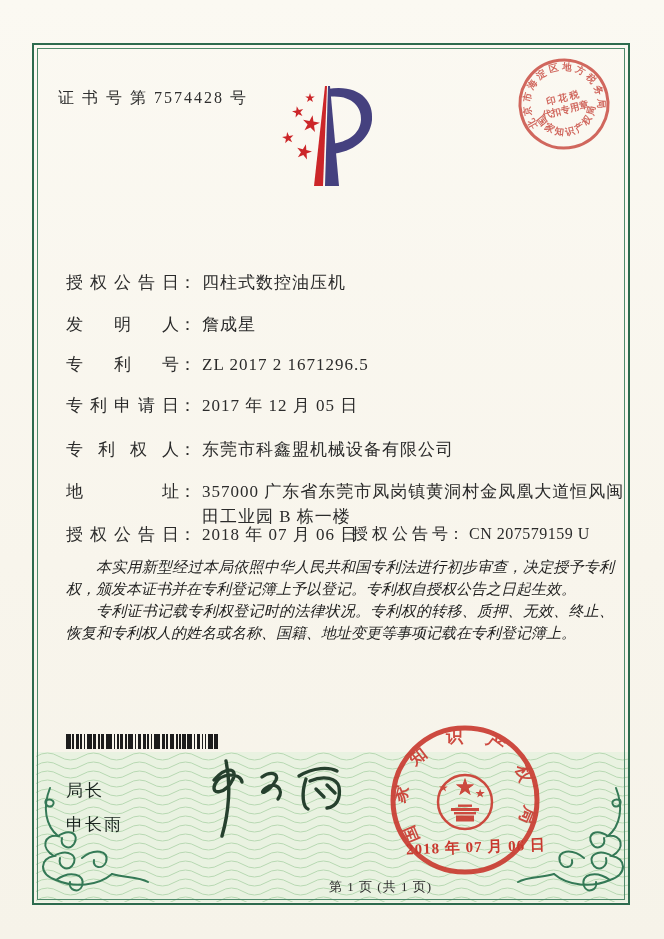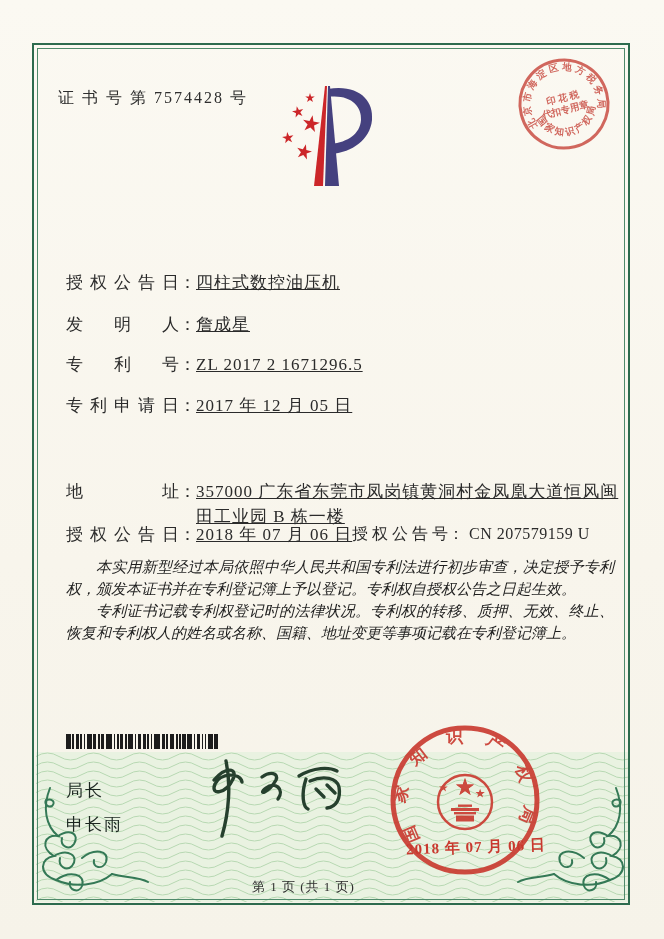--- a/index.html
+++ b/index.html
@@ -23,21 +23,21 @@
   }
   .logo{position:absolute;left:270px;top:82px;z-index:3;}
   .title{
     position:absolute;left:0;top:184px;width:664px;text-align:center;
     font-size:34px;font-weight:bold;letter-spacing:9px;color:#1f2a26;z-index:3;
   }
   
   .field{position:absolute;left:66px;font-size:17px;line-height:25px;z-index:3;white-space:nowrap;}
   .field .lab{display:inline-block;width:113px;text-align:justify;text-align-last:justify;vertical-align:top;}
   .field .colon{display:inline-block;vertical-align:top;}
-  .field .val{display:inline-block;vertical-align:top;letter-spacing:1px;text-decoration:underline;}
+  .field .val{display:inline-block;margin-left:6px;vertical-align:top;letter-spacing:1px;}
   .field .val.wrap{white-space:normal;width:432px;}
   .field-right{position:absolute;left:352px;font-size:16px;z-index:3;white-space:nowrap;}
   .field-right .val{margin-left:5px;letter-spacing:0.5px;}
   
   .body-text{
     position:absolute;left:66px;top:556px;width:548px;z-index:3;
     font-size:15px;line-height:22px;font-style:italic;color:#1e1e1e;
   }
   .body-text p{margin:0;text-indent:2em;text-align:justify;}
   
@@ -52,22 +52,22 @@
   .barcode .bar{background:#1c1c1c;flex:none;}
   .officials{position:absolute;left:66px;top:774px;z-index:3;font-size:17px;line-height:34px;color:#1b2620;letter-spacing:2px;}
   .signature{position:absolute;left:196px;top:750px;z-index:3;}
   .seal{position:absolute;left:385px;top:720px;z-index:4;}
   .seal-date{
     position:absolute;left:396px;top:838px;width:160px;text-align:center;z-index:5;
     color:#c9382e;font-size:15px;font-weight:bold;letter-spacing:1px;transform:rotate(-2deg);
   }
   .tax-stamp{position:absolute;left:514px;top:54px;z-index:4;transform:rotate(-14deg);opacity:0.92;}
   .footer{
-    position:absolute;left:232px;top:878px;width:200px;text-align:left;z-index:3;
-    font-size:13px;letter-spacing:1px;color:#2e2e2e;margin-left:20px;
+    position:absolute;left:232px;top:878px;width:200px;text-align:right;z-index:3;
+    font-size:13px;letter-spacing:1px;color:#2e2e2e;
   }
 </style>
 </head>
 <body>
 
 <div class="page">
 
   <svg class="band" width="592" height="150">
     <defs>
       <pattern id="gw" width="46" height="9" patternUnits="userSpaceOnUse">
@@ -127,20 +127,23 @@
     <span class="lab">授权公告日</span><span class="colon">：</span><span class="val">四柱式数控油压机</span>
   </div>
   <div class="field" style="top:312px">
     <span class="lab">发明人</span><span class="colon">：</span><span class="val">詹成星</span>
   </div>
   <div class="field" style="top:352px">
     <span class="lab">专利号</span><span class="colon">：</span><span class="val">ZL 2017 2 1671296.5</span>
   </div>
   <div class="field" style="top:393px">
     <span class="lab">专利申请日</span><span class="colon">：</span><span class="val">2017 年 12 月 05 日</span>
+  </div>
+  <div class="field" style="top:437px">
+    <span class="lab">专利权人</span><span class="colon">：</span><span class="val">东莞市科鑫盟机械设备有限公司</span>
   </div>
   <div class="field" style="top:479px">
     <span class="lab">地址</span><span class="colon">：</span><span class="val wrap">357000 广东省东莞市凤岗镇黄洞村金凤凰大道恒风闽田工业园 B 栋一楼</span>
   </div>
   <div class="field" style="top:522px">
     <span class="lab">授权公告日</span><span class="colon">：</span><span class="val">2018 年 07 月 06 日</span>
   </div>
   <div class="field-right" style="top:524px">
     <span>授 权 公 告 号</span><span>：</span><span class="val">CN 207579159 U</span>
   </div>

